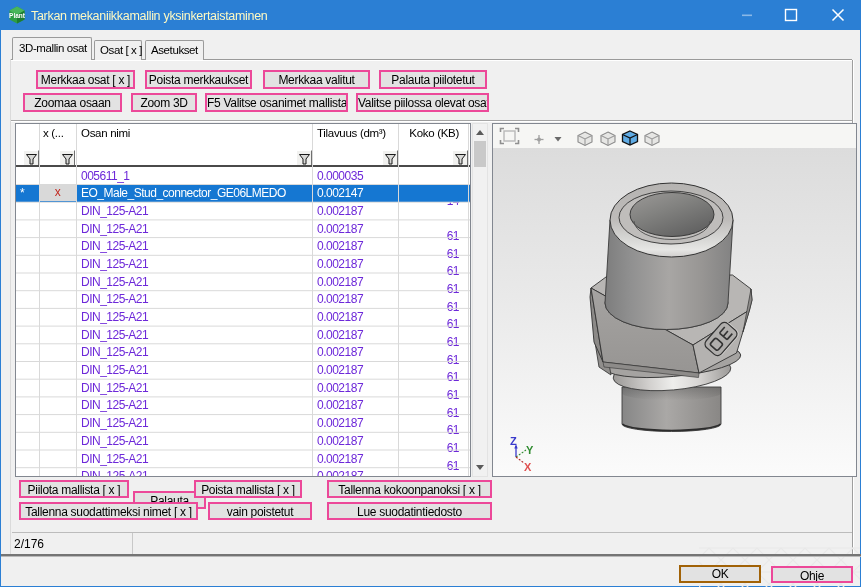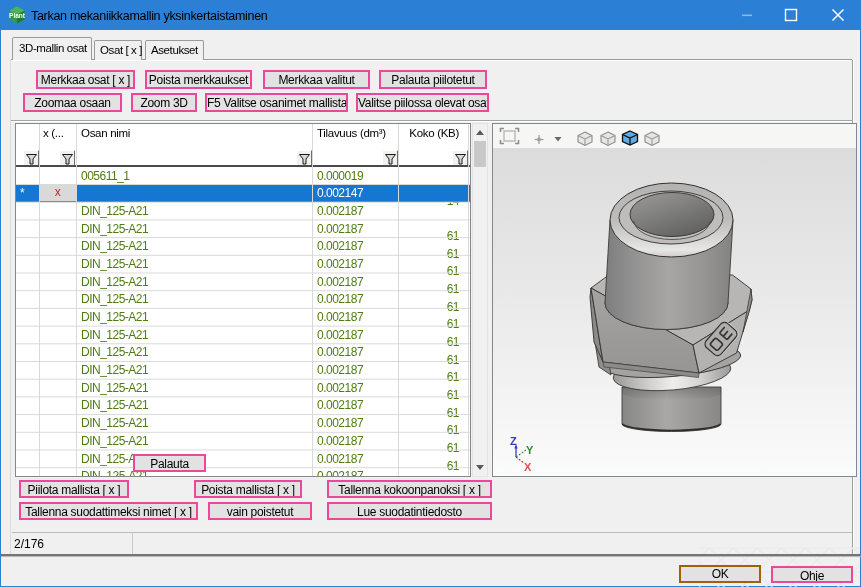--- a/index.html
+++ b/index.html
@@ -1,25 +1,25 @@
 <!DOCTYPE html>
 <html><head>
 <meta charset="utf-8">
 <style>
   * { margin:0; padding:0; box-sizing:border-box; }
   html,body { width:861px; height:587px; overflow:hidden; }
   body { font-family:"Liberation Sans", sans-serif; background:#f0f0f0; position:relative; }
   .win { position:absolute; left:0; top:0; width:861px; height:587px; background:#f0f0f0; border:1px solid #2b7fd4; }
   .titlebar { position:absolute; left:0; top:0; width:859px; height:29px; background:#2b7fd4; }
-  .title { position:absolute; left:30px; top:7.5px; font-size:12.5px; letter-spacing:-0.3px; color:#000000; white-space:nowrap; }
+  .title { position:absolute; left:30px; top:7.5px; font-size:12.5px; letter-spacing:-0.3px; color:#fef9c3; white-space:nowrap; }
   .btn { position:absolute; background:#e2e2e2; border:2px solid #ec4899; font-size:12px; color:#000;
          text-align:center; white-space:nowrap; line-height:17px; letter-spacing:-0.3px; overflow:hidden; }
   .tabtxt { position:absolute; font-size:11.5px; letter-spacing:-0.4px; color:#000; white-space:nowrap; }
   .vline { position:absolute; width:1px; background:#d9d9d9; }
-  .row { height:17.7px; position:relative; font-size:12px; letter-spacing:-0.5px; color:#4d7c0f; }
+  .row { height:17.7px; position:relative; font-size:12px; letter-spacing:-0.5px; color:#6d28d9; }
   .row .nm { position:absolute; left:65px; top:1.5px; }
   .row .tv { position:absolute; left:301px; top:1.5px; }
   .row .kk { position:absolute; right:11px; top:1.5px;margin-top:25px; }
   .fbtn { position:absolute; width:16px; height:16px; background:#f1f1ef;
           border-top:1px solid #ffffff; border-left:1px solid #ffffff;
           border-right:1px solid #6f6f6f; border-bottom:1px solid #6f6f6f; }
 </style>
 </head>
 <body>
 <div class="win">
@@ -88,26 +88,27 @@
         <path d="M369.5 30.5 h10 l-3.5 4.5 v5 h-3 v-5 z"></path>
         <path d="M439.5 30.5 h10 l-3.5 4.5 v5 h-3 v-5 z"></path>
       </g>
     </svg>
 
     <div style="position:absolute;left:0;top:41px;width:456px;height:2px;background:#4a4a4a"></div>
 
     <div style="position:absolute;left:0;top:43px;right:0;bottom:0;overflow:hidden" id="rows">
       <div class="row">
           <span class="nm">005611_1</span>
-          <span class="tv">0.000019</span>
+          <span class="tv">0.000035</span>
           <span class="kk">14</span>
         </div>
       <div class="row" style="background:#1577d2;color:#fff">
         <span style="position:absolute;left:4px;top:1.5px">*</span>
         <span style="position:absolute;left:23px;top:0;width:37px;height:16.7px;background:#d9d9d9;color:#c22a21;text-align:center">x</span>
+        <span class="nm">EO_Male_Stud_connector_GE06LMEDO</span>
           <span class="tv">0.002147</span>
           <span class="kk">161</span>
         </div>
       <div class="row">
           <span class="nm">DIN_125-A21</span>
           <span class="tv">0.002187</span>
           <span class="kk">61</span>
         </div>
       <div class="row">
           <span class="nm">DIN_125-A21</span>
@@ -351,21 +352,21 @@
         <line x1="514" y1="456" x2="524" y2="449" stroke="#2e8b2e" stroke-width="1.1" stroke-dasharray="2,1.5"></line>
         <line x1="514" y1="456" x2="522" y2="462" stroke="#b22222" stroke-width="1.1" stroke-dasharray="2,1.5"></line>
         <text x="508" y="444" fill="#3a3acc">Z</text>
         <text x="524" y="453" fill="#2e8b2e">Y</text>
         <text x="522" y="470" fill="#e05050">X</text>
       </g>
     </svg>
   </div>
 
   <div class="btn" style="left:18px;top:479px;width:110px;height:18px">Piilota mallista [ x ]</div>
-  <div class="btn" style="left:132px;top:453px;width:73px;height:18px">Palauta</div>
+  <div class="btn" style="left:132px;top:490px;width:73px;height:18px">Palauta</div>
   <div class="btn" style="left:193px;top:479px;width:108px;height:18px">Poista mallista [ x ]</div>
   <div class="btn" style="left:326px;top:479px;width:165px;height:18px">Tallenna kokoonpanoksi [ x ]</div>
   <div class="btn" style="left:18px;top:501px;width:179px;height:18px">Tallenna suodattimeksi nimet [ x ]</div>
   <div class="btn" style="left:207px;top:501px;width:104px;height:18px">vain poistetut</div>
   <div class="btn" style="left:326px;top:501px;width:165px;height:18px">Lue suodatintiedosto</div>
 
   <svg style="position:absolute;left:698px;top:540px" width="161" height="48" viewBox="0 0 161 48">
     <g stroke="#e8e8e8" stroke-width="1.2" fill="none">
       <path d="M0 7 L161 7 M0 31 L161 31 M0 55 L161 55"></path>
       <path d="M-14 31 L10 7 L34 31 L58 7 L82 31 L106 7 L130 31 L154 7 L178 31"></path>

